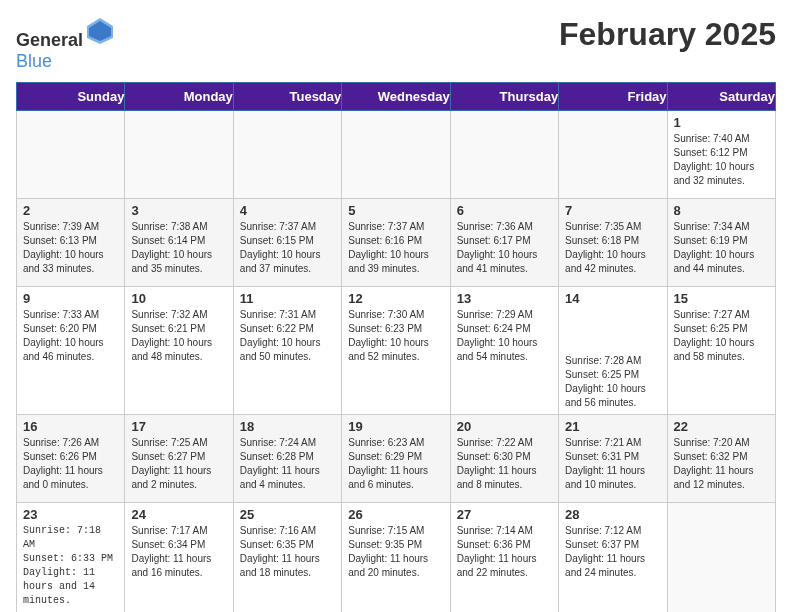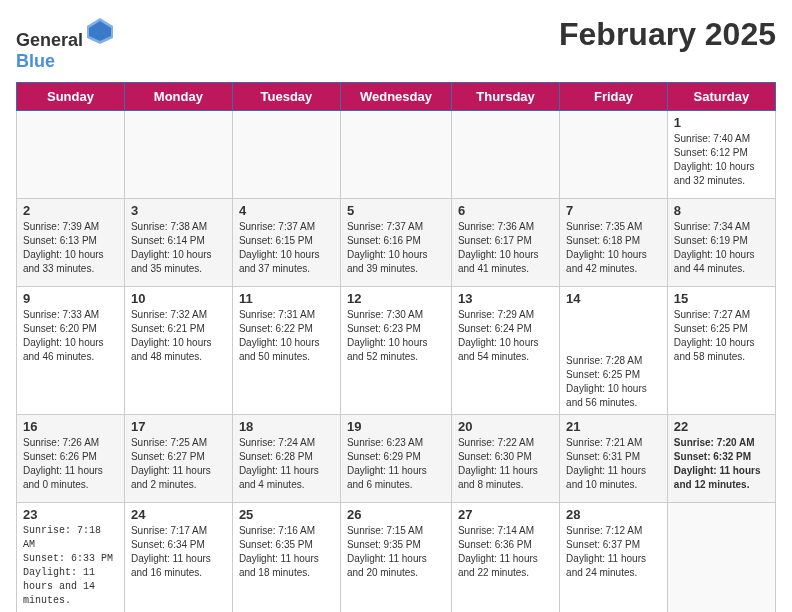--- a/index.html
+++ b/index.html
@@ -20,21 +20,21 @@
       display: flex;
       align-items: center;
     }
     .logo-text-general {
       font-size: 18px;
       font-weight: bold;
       color: #333;
     }
     .logo-text-blue {
       font-size: 18px;
-      font-weight: bold;
+      font-weight: normal;
       color: #4a90d9;
     }
     .logo-icon {
       width: 30px;
       height: 30px;
       margin-left: 2px;
     }
     .title-block {
       text-align: right;
     }
@@ -47,24 +47,24 @@
       font-size: 16px;
       font-weight: normal;
       color: #333;
     }
     .calendar {
       width: 100%;
       border-collapse: collapse;
       border: 1px solid #ccc;
     }
     .calendar th {
-      background-color: #be185d;
+      background-color: #4c1d95;
       color: white;
-      text-align: center;
-      padding: 6px 19px;
+      text-align: right;
+      padding: 6px 0;
       font-size: 13px;
       border: 1px solid #3a6aaa;
     }
     .calendar td {
       width: calc(100% / 7);
       vertical-align: top;
       padding: 4px 6px;
       border: 1px solid #ccc;
       height: 88px;
       background: #fff;
@@ -255,21 +255,21 @@
 Daylight: 11 hours and 8 minutes.</div>
         </td>
         <td>
           <div class="day-number">21</div>
           <div class="day-info" style="white-space: pre-line;">Sunrise: 7:21 AM
 Sunset: 6:31 PM
 Daylight: 11 hours and 10 minutes.</div>
         </td>
         <td>
           <div class="day-number">22</div>
-          <div class="day-info" style="white-space: pre-line; font-weight: bold;">Sunrise: 7:20 AM
+          <div class="day-info" style="white-space: pre-line;">Sunrise: 7:20 AM
 Sunset: 6:32 PM
 Daylight: 11 hours and 12 minutes.</div>
         </td>
       </tr>
       <tr>
         <td>
           <div class="day-number">23</div>
           <div class="day-info" style="white-space: pre-line; font-family: Liberation Mono, monospace;">Sunrise: 7:18 AM
 Sunset: 6:33 PM
 Daylight: 11 hours and 14 minutes.</div>

